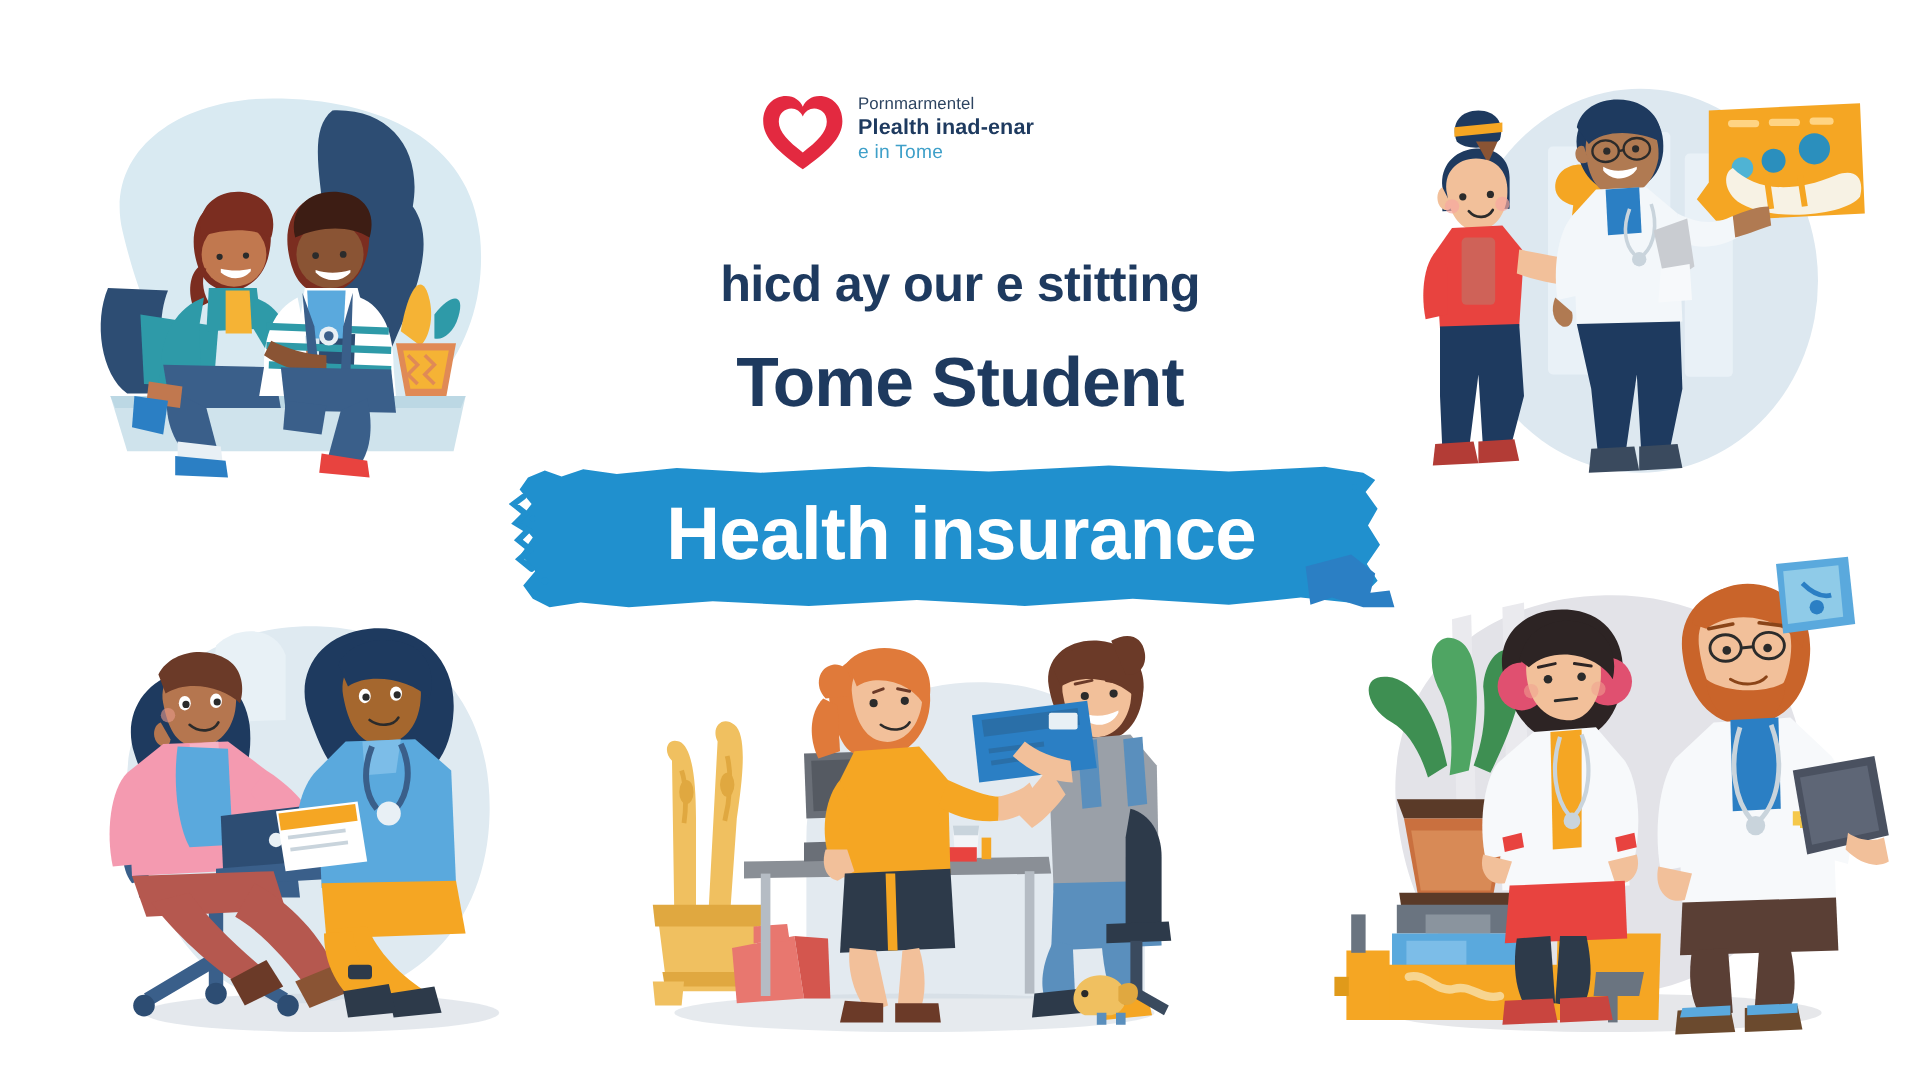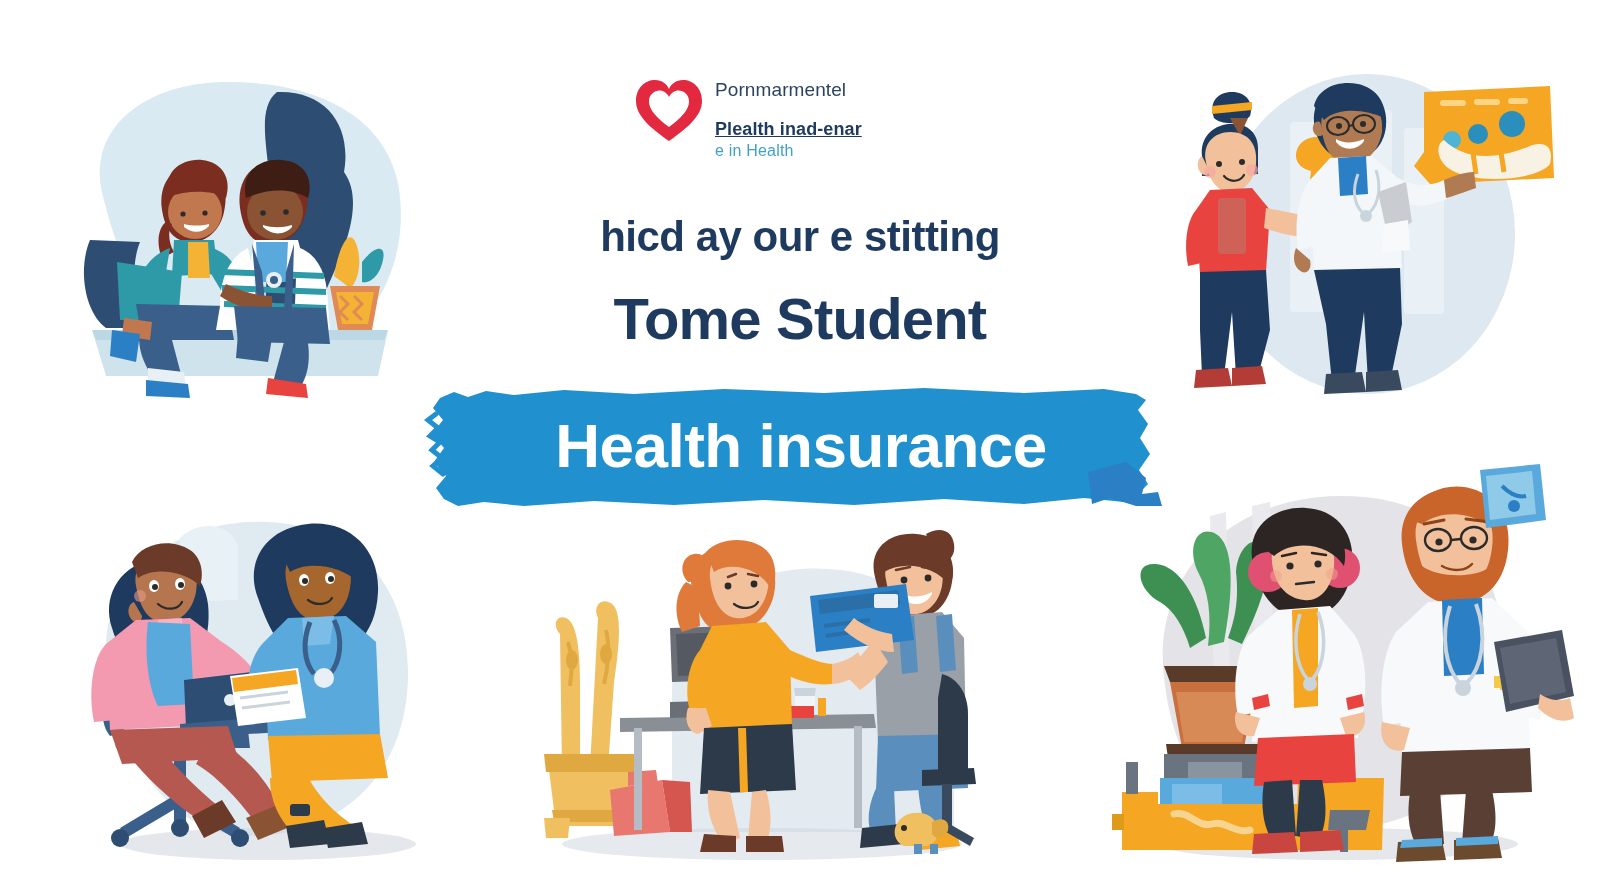--- a/index.html
+++ b/index.html
@@ -9,22 +9,22 @@
     font-family:"Liberation Sans", sans-serif;
     overflow:hidden;
     position:relative;
   }
   .stage{position:relative;width:1600px;height:896px;background:#fff;overflow:hidden;}
 
   
   .logo-block{position:absolute;left:633px;top:73px;display:flex;align-items:flex-start;gap:10px;}
   .heart-wrap{width:72px;height:68px;flex:none;margin-top:4px;}
   .logo-text{display:flex;flex-direction:column;line-height:1.14;padding-top:6px;}
-  .logo-l1{font-size:19px;color:#2d4461;letter-spacing:.1px;}
-  .logo-l2{font-size:18px;color:#1e3a5f;font-weight:bold;letter-spacing:.1px;margin-top:18px;text-decoration:underline;}
+  .logo-l1{font-size:14px;color:#2d4461;letter-spacing:.1px;}
+  .logo-l2{font-size:18px;color:#1e3a5f;font-weight:bold;letter-spacing:.1px;margin-top:1px;}
   .logo-l3{font-size:16px;color:#3fa0c9;margin-top:3px;letter-spacing:.2px;}
 
   
   .kicker{
     position:absolute;left:0;right:0;top:213px;text-align:center;
     font-size:42px;font-weight:bold;color:#1e3a5f;letter-spacing:-.5px;
   }
   .title{
     position:absolute;left:0;right:0;top:285px;text-align:center;
     font-size:58px;font-weight:bold;color:#1e3a5f;letter-spacing:-.8px;
@@ -56,21 +56,21 @@
   <div class="logo-block">
     <div class="heart-wrap">
       <svg viewBox="0 0 72 68">
         <path d="M36 64 C16 50 3 38 3 24 C3 11 12 3 22 3 C29 3 34 7 36 12 C38 7 43 3 50 3 C60 3 69 11 69 24 C69 38 56 50 36 64 Z" fill="#E32940"></path>
         <path d="M36 50 C24 41 16 33 16 24.5 C16 17.5 21 13.5 26.5 13.5 C30.5 13.5 34 16 36 20 C38 16 41.5 13.5 45.5 13.5 C51 13.5 56 17.5 56 24.5 C56 33 48 41 36 50 Z" fill="#ffffff"></path>
       </svg>
     </div>
     <div class="logo-text">
       <span class="logo-l1">Pornmarmentel</span>
       <span class="logo-l2">Plealth inad-enar</span>
-      <span class="logo-l3">e in Health</span>
+      <span class="logo-l3">e in Tome</span>
     </div>
   </div>
 
   <div class="kicker">hicd ay our e stitting</div>
   <div class="title">Tome Student</div>
 
   <div class="banner">
     <svg viewBox="0 0 740 126" preserveAspectRatio="none">
       <path d="M16,14 L30,8 L44,13 L62,7 L90,11 L140,6 L210,10 L300,5 L400,9 L500,4 L600,9 L680,5 L712,10
                L722,16 L714,26 L724,40 L716,54 L726,70 L715,86 L724,100 L712,112 L700,118 L660,114 L600,120

